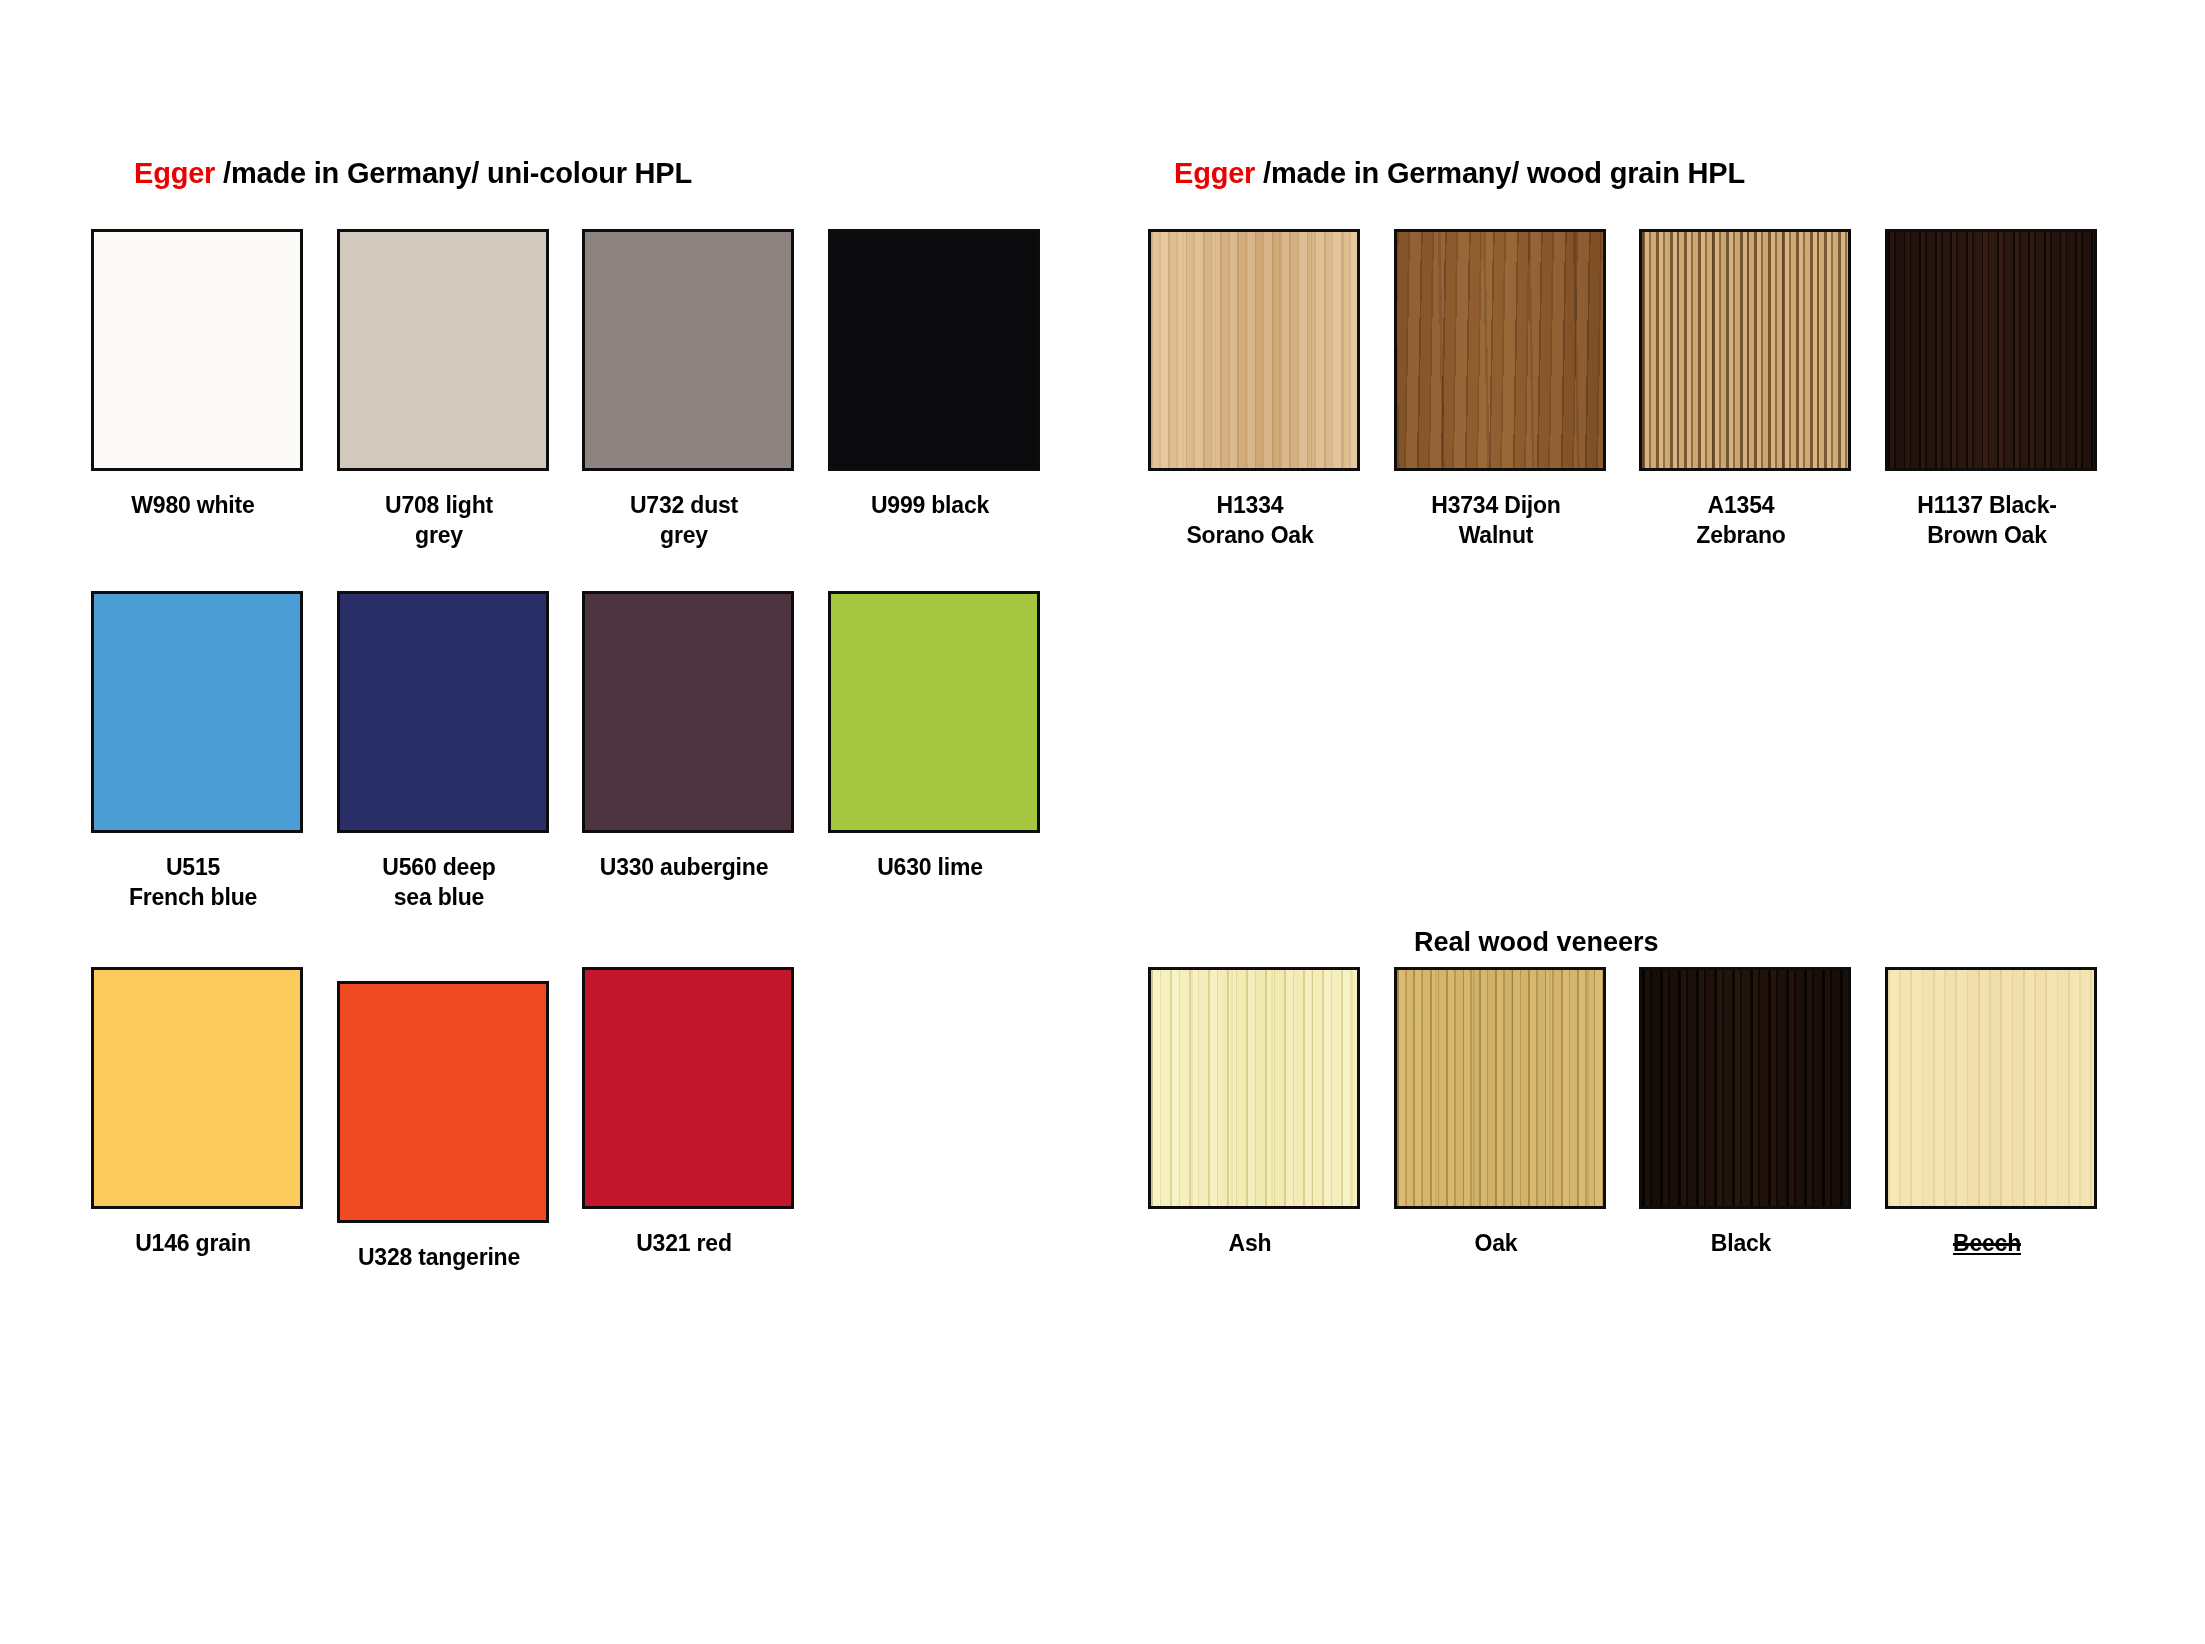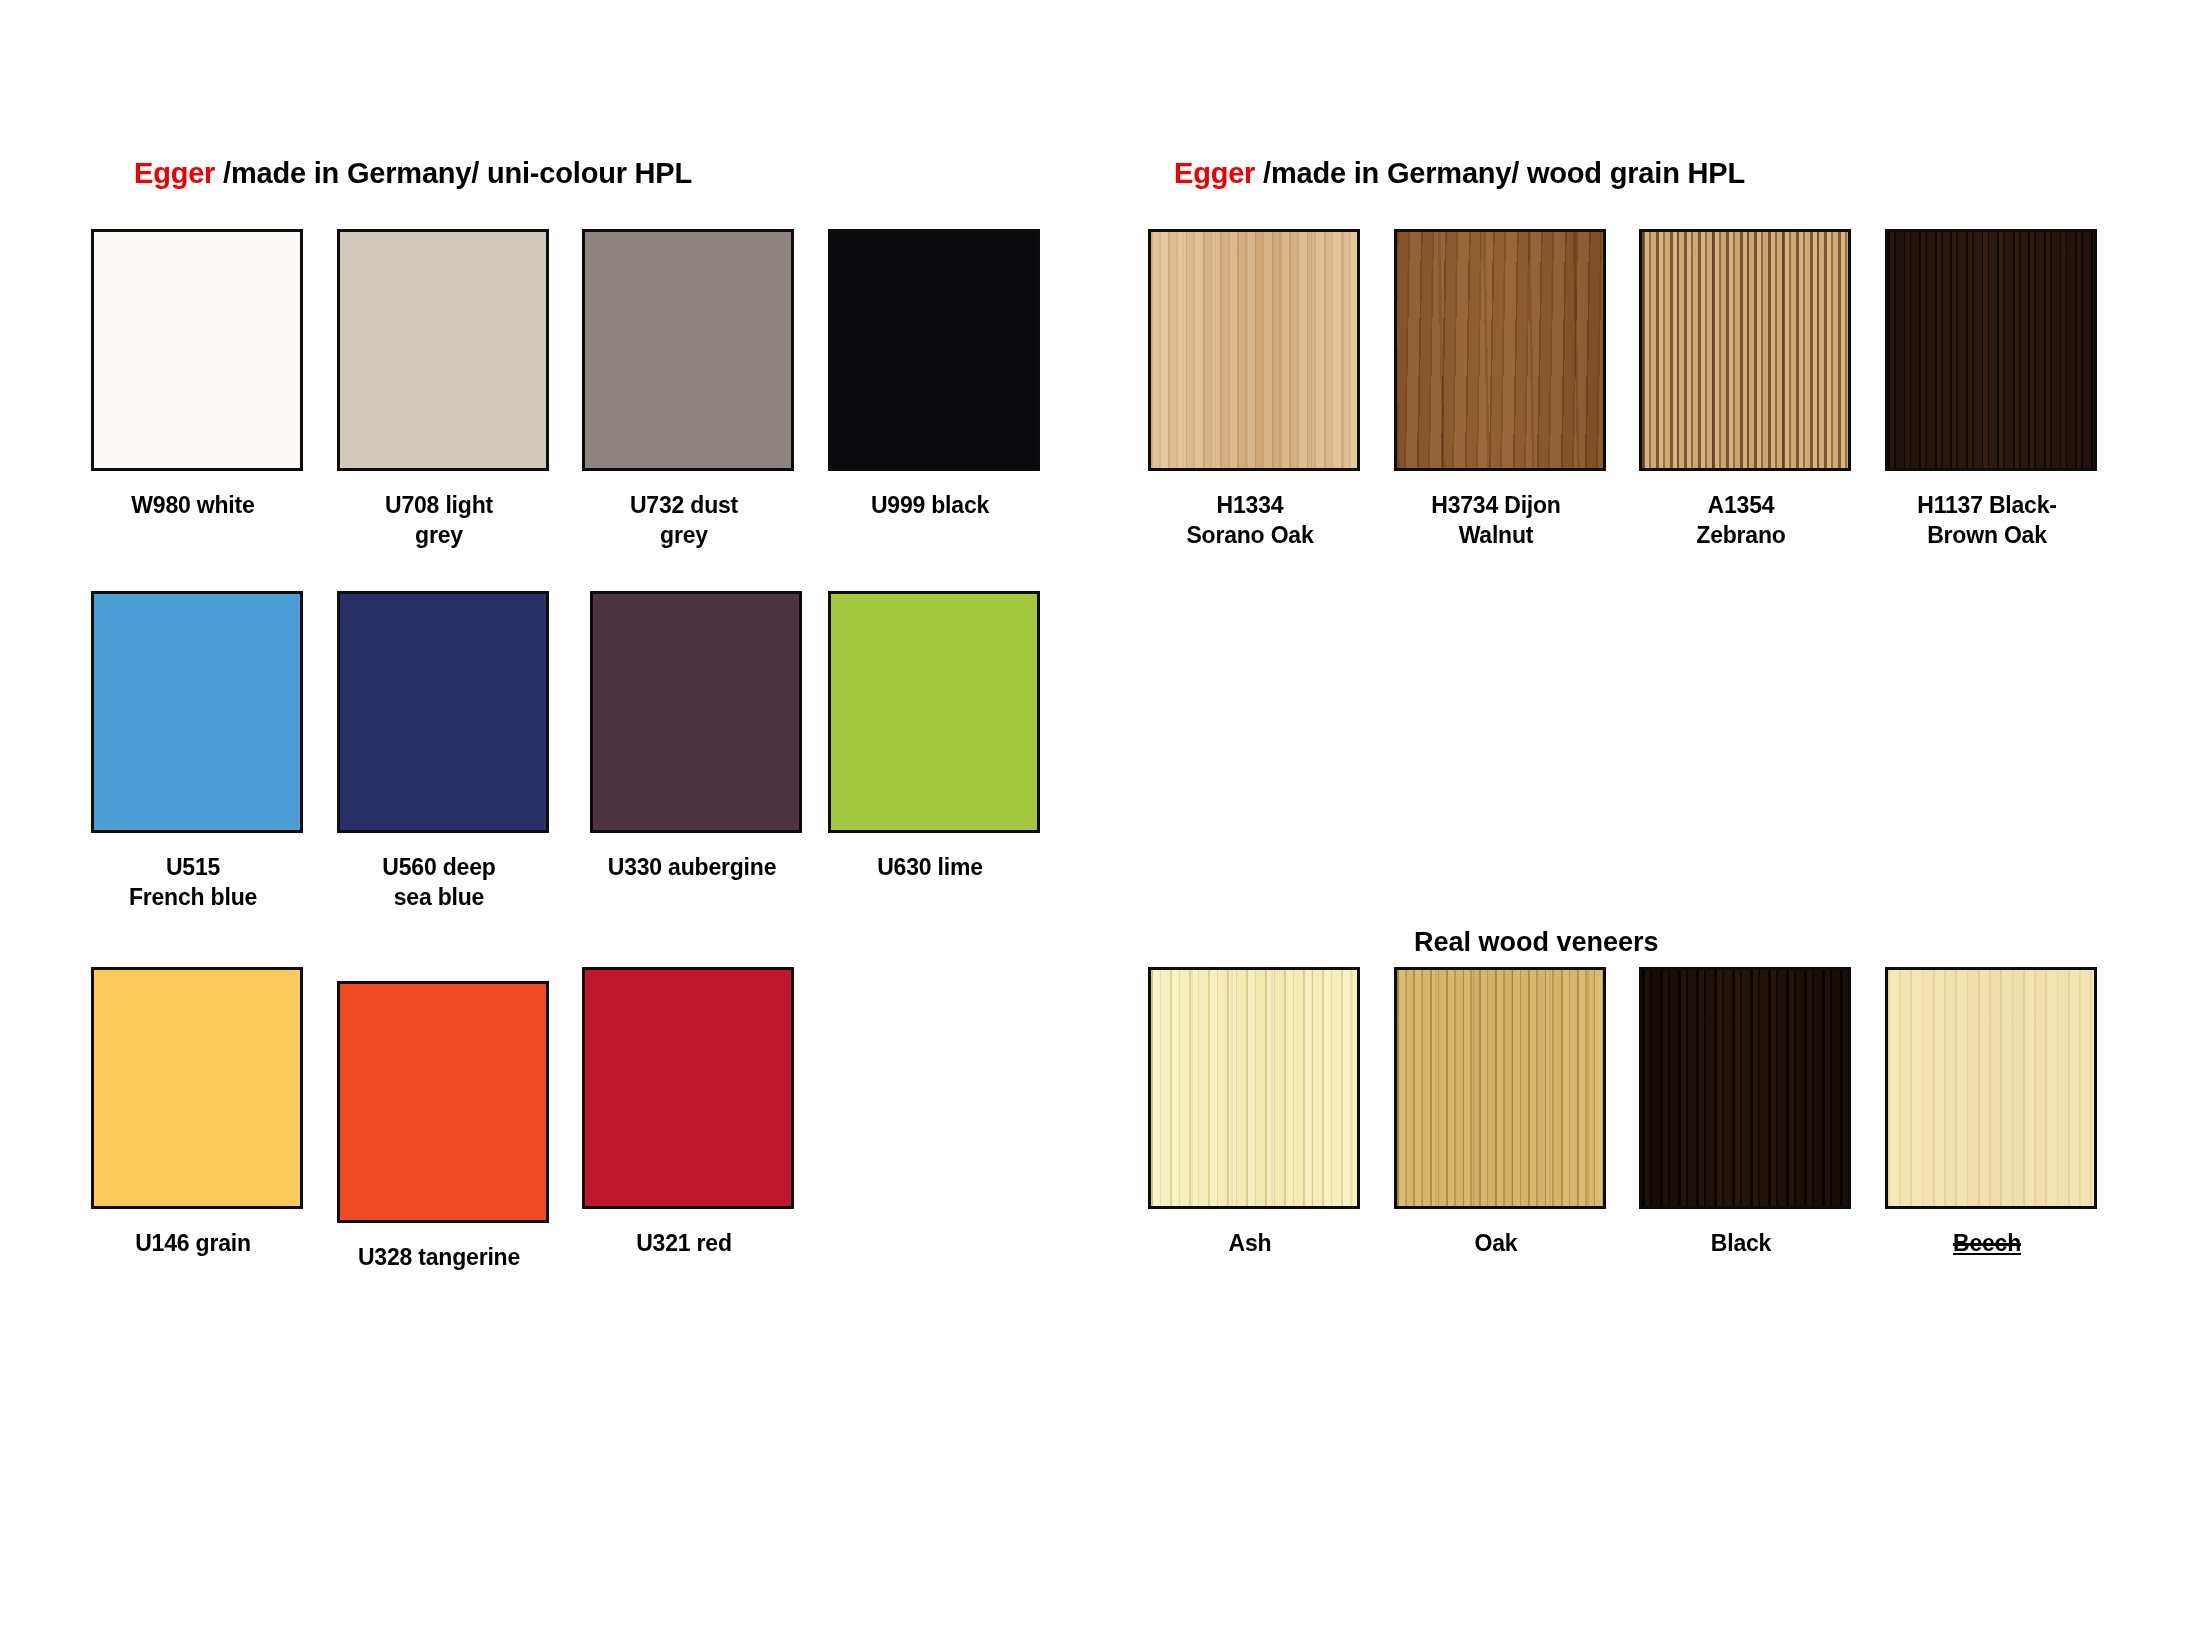--- a/index.html
+++ b/index.html
@@ -110,21 +110,21 @@
   </div>
 
   <div class="swatch-cell" style="left:91px;  top:591px;">
     <div class="swatch-chip" style="background-color: rgb(76, 157, 214);"></div>
     <div class="swatch-label">U515<br>French blue</div>
   </div>
   <div class="swatch-cell" style="left:337px;  top:591px;">
     <div class="swatch-chip" style="background-color: rgb(43, 47, 104);"></div>
     <div class="swatch-label">U560 deep<br>sea  blue</div>
   </div>
-  <div class="swatch-cell" style="left:582px;  top:591px;margin-left:8px;">
+  <div class="swatch-cell" style="left:582px;  top:591px;">
     <div class="swatch-chip" style="background-color: rgb(78, 51, 64);"></div>
     <div class="swatch-label">U330 aubergine</div>
   </div>
   <div class="swatch-cell" style="left:828px;  top:591px;">
     <div class="swatch-chip" style="background-color: rgb(165, 199, 64);"></div>
     <div class="swatch-label">U630 lime</div>
   </div>
 
   <div class="swatch-cell" style="left:91px;  top:967px;">
     <div class="swatch-chip" style="background-color: rgb(252, 203, 94);"></div>

